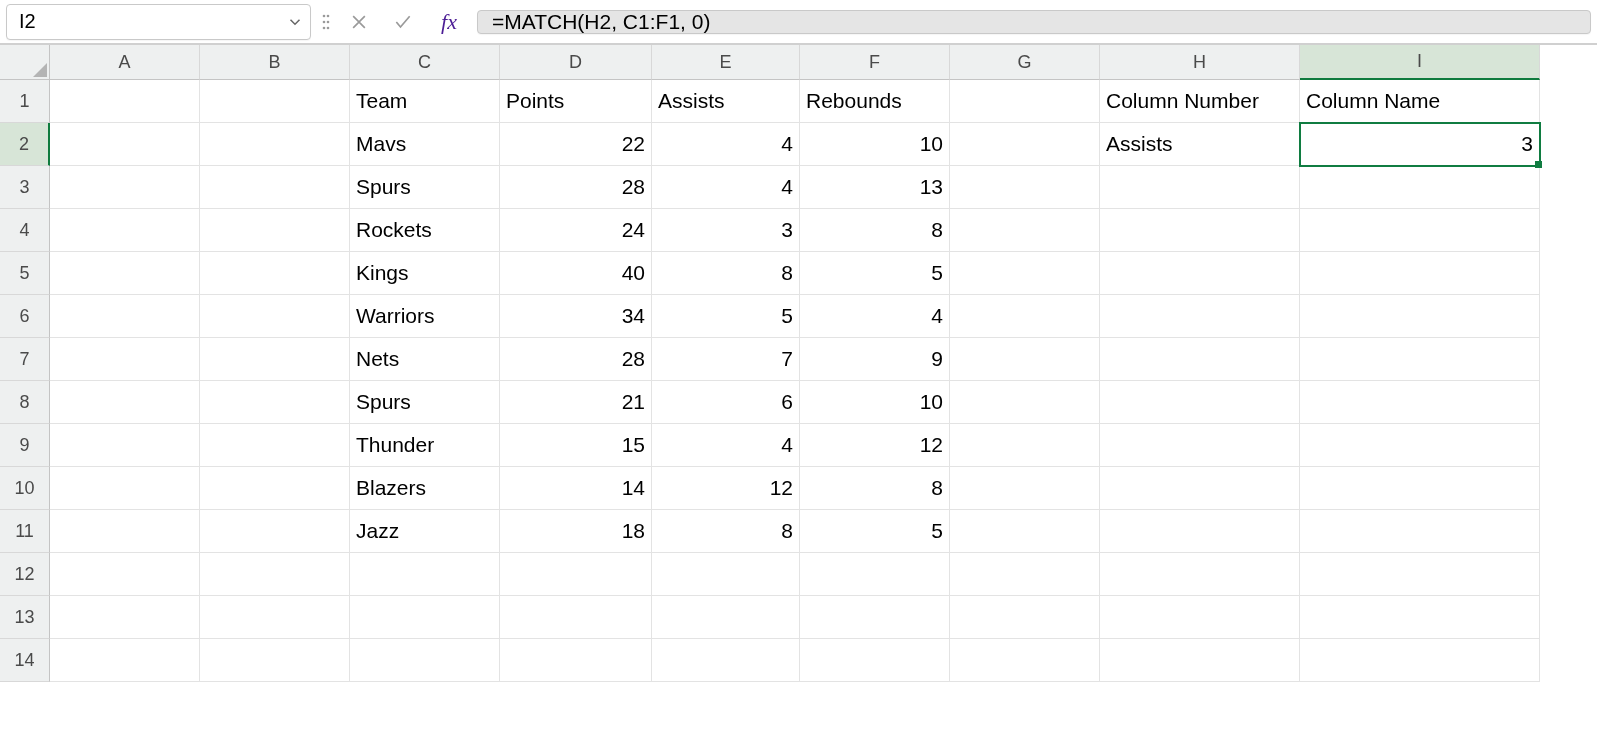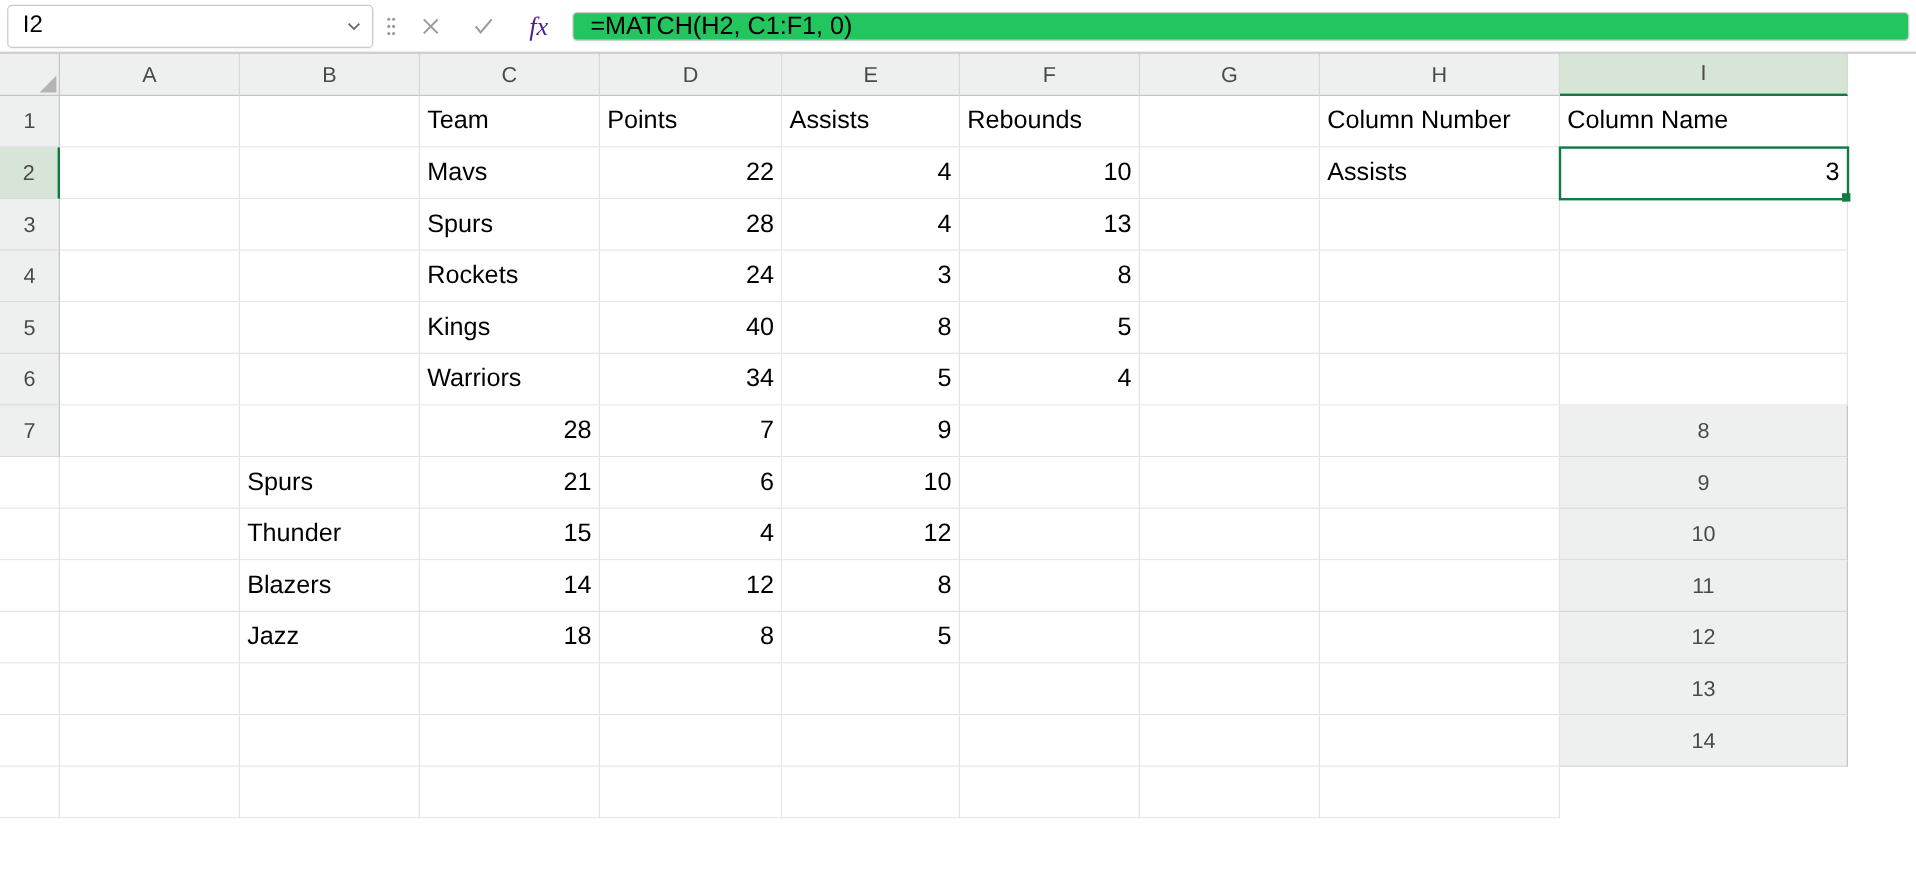--- a/index.html
+++ b/index.html
@@ -74,21 +74,21 @@
     font-size: 22px;
     color: #4c1d95;
   }
 
   .formula-input-wrap {
     flex: 1;
     display: flex;
     align-items: center;
     border: 1px solid #c9c9c9;
     border-radius: 4px;
-    background: #22c55e;
+    background: #e5e5e5;
     height: 24px;
     padding: 0 12px;
     box-shadow: 0 1px 1px rgba(0,0,0,0.04);
   }
   .formula-input {
     border: none;
     outline: none;
     font-size: 21px;
     width: 100%;
     background: transparent;
@@ -285,20 +285,21 @@
     <div class="cell">Warriors</div>
     <div class="cell num">34</div>
     <div class="cell num">5</div>
     <div class="cell num">4</div>
     <div class="cell"></div>
     <div class="cell"></div>
     <div class="cell"></div>
     <div class="row-h">7</div>
     <div class="cell"></div>
     <div class="cell"></div>
+    <div class="cell">Nets</div>
     <div class="cell num">28</div>
     <div class="cell num">7</div>
     <div class="cell num">9</div>
     <div class="cell"></div>
     <div class="cell"></div>
     <div class="cell"></div>
     <div class="row-h">8</div>
     <div class="cell"></div>
     <div class="cell"></div>
     <div class="cell">Spurs</div>

